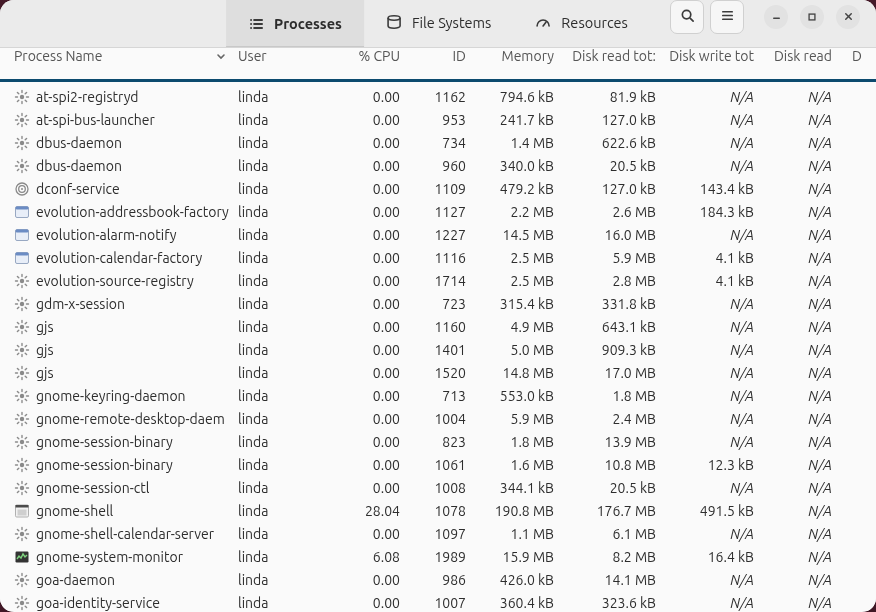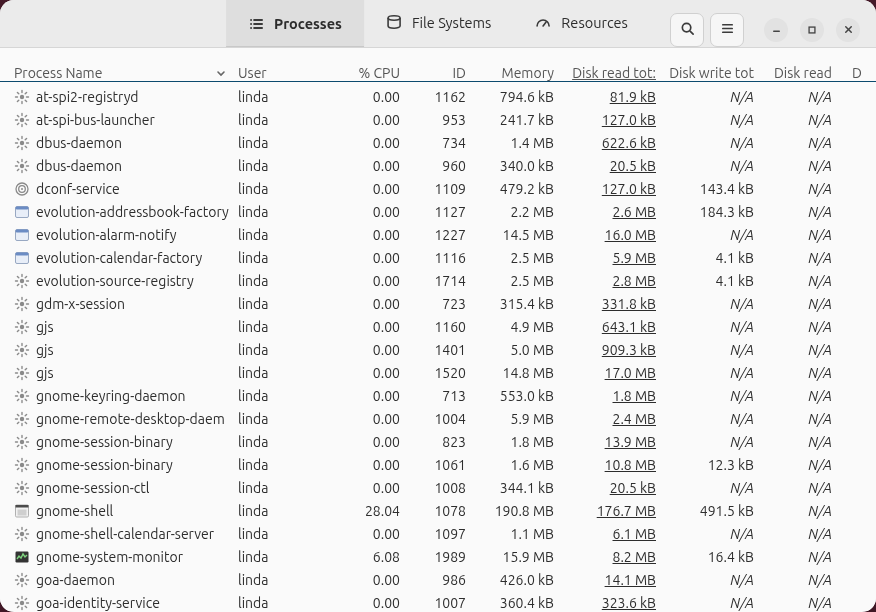--- a/index.html
+++ b/index.html
@@ -15,21 +15,21 @@
     display: flex;
     flex-direction: column;
     position: relative;
   }
   
   .headerbar {
     height: 48px;
     background: #ebebeb;
     border-bottom: 1px solid #d6d6d6;
     display: flex;
-    align-items: flex-end;
+    align-items: flex-start;
     position: relative;
   }
   .view-switcher {
     position: absolute;
     left: 50%;
     transform: translateX(-50%);
     display: flex;
     height: 100%;
   }
   .view-tab {
@@ -86,23 +86,23 @@
   
   .table-wrap {
     flex: 1;
     overflow: hidden;
     display: flex;
     flex-direction: column;
   }
   .thead {
     display: flex;
     height: 34px;
-    align-items: flex-end;
+    align-items: flex-start;
     background: #fafafa;
-    border-bottom: 1px solid #0c4a6e;
+    border-bottom: 3px solid #0c4a6e;
     font-size: 14px;
     color: #555;
     padding-left: 8px;
   }
   .th {
     padding: 0 6px;
     white-space: nowrap;
     overflow: hidden;
     text-overflow: ellipsis;
     cursor: pointer;
@@ -135,21 +135,21 @@
   }
   .na { font-style: italic; }
   .right { justify-content: flex-end; text-align: right; display:flex; }
 
   
   .c-name  { width: 224px; }
   .c-user  { width: 88px; }
   .c-cpu   { width: 86px; }
   .c-id    { width: 66px; }
   .c-mem   { width: 88px; }
-  .c-drt   { width: 102px; text-decoration: underline; }
+  .c-drt   { width: 102px; }
   .c-dwt   { width: 98px; }
   .c-dr    { width: 78px; }
   .c-extra { width: 30px; }
 </style>
 </head>
 <body>
 
 <div class="window">
 
   <div class="headerbar">

